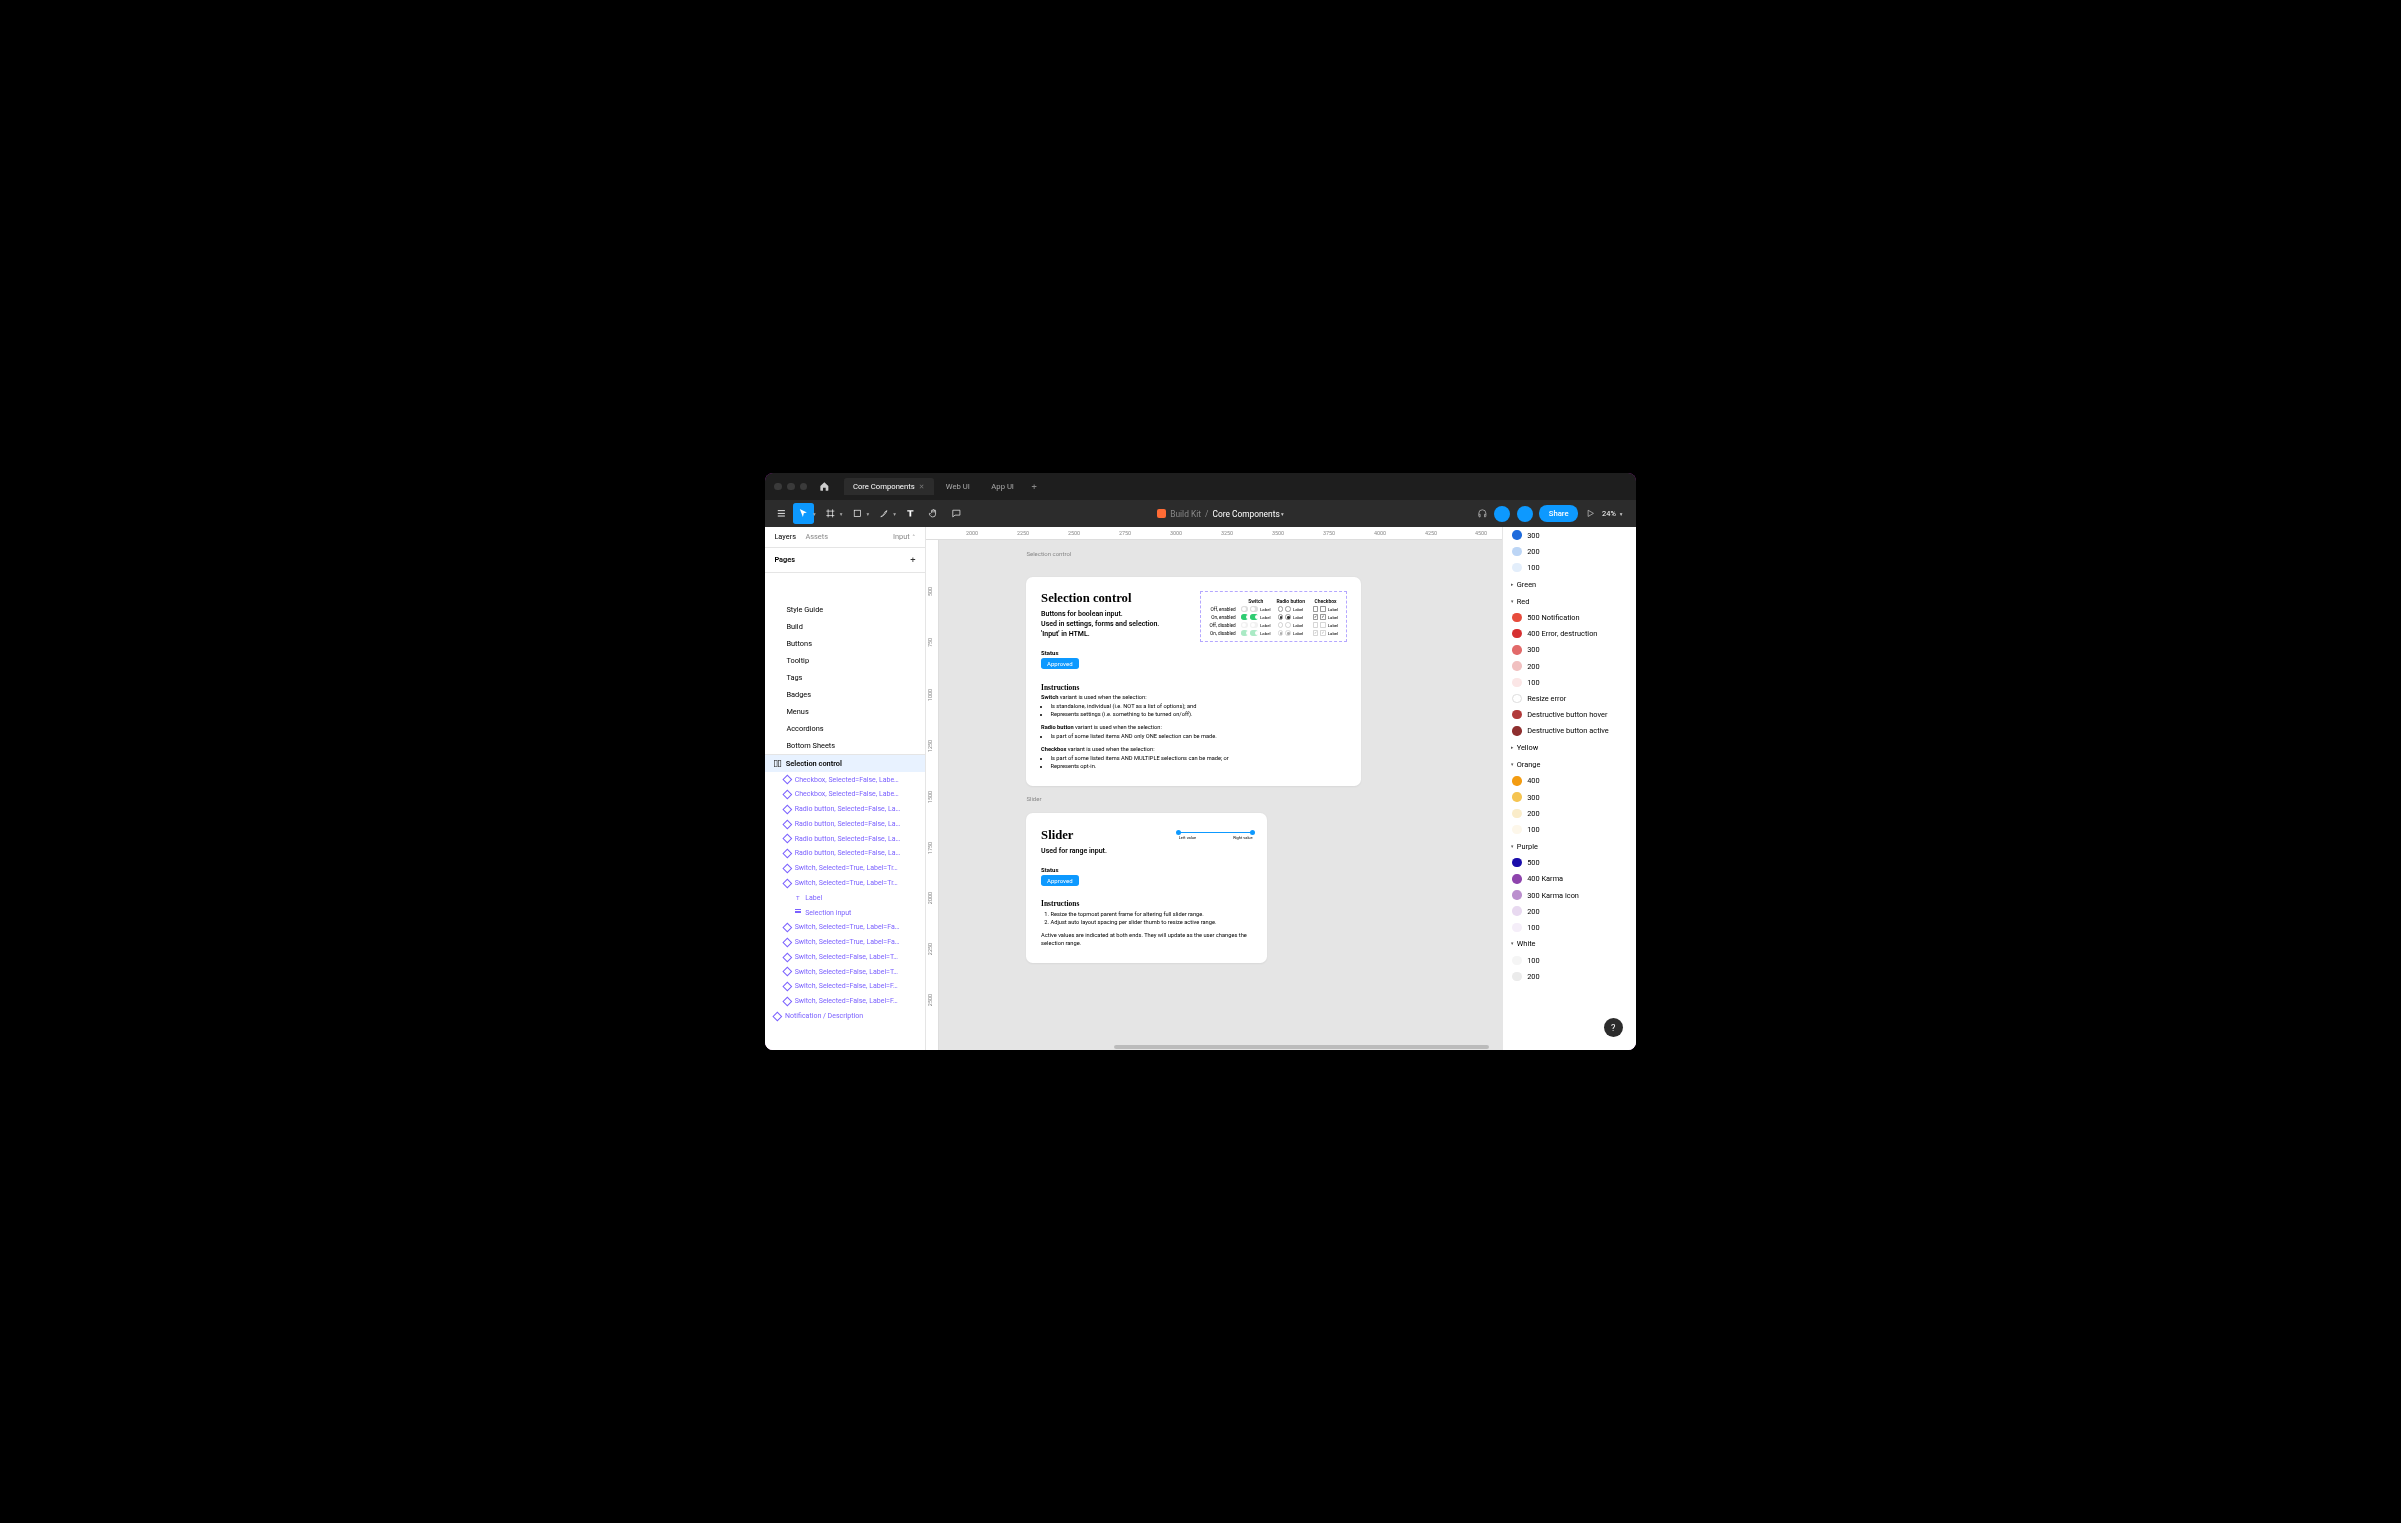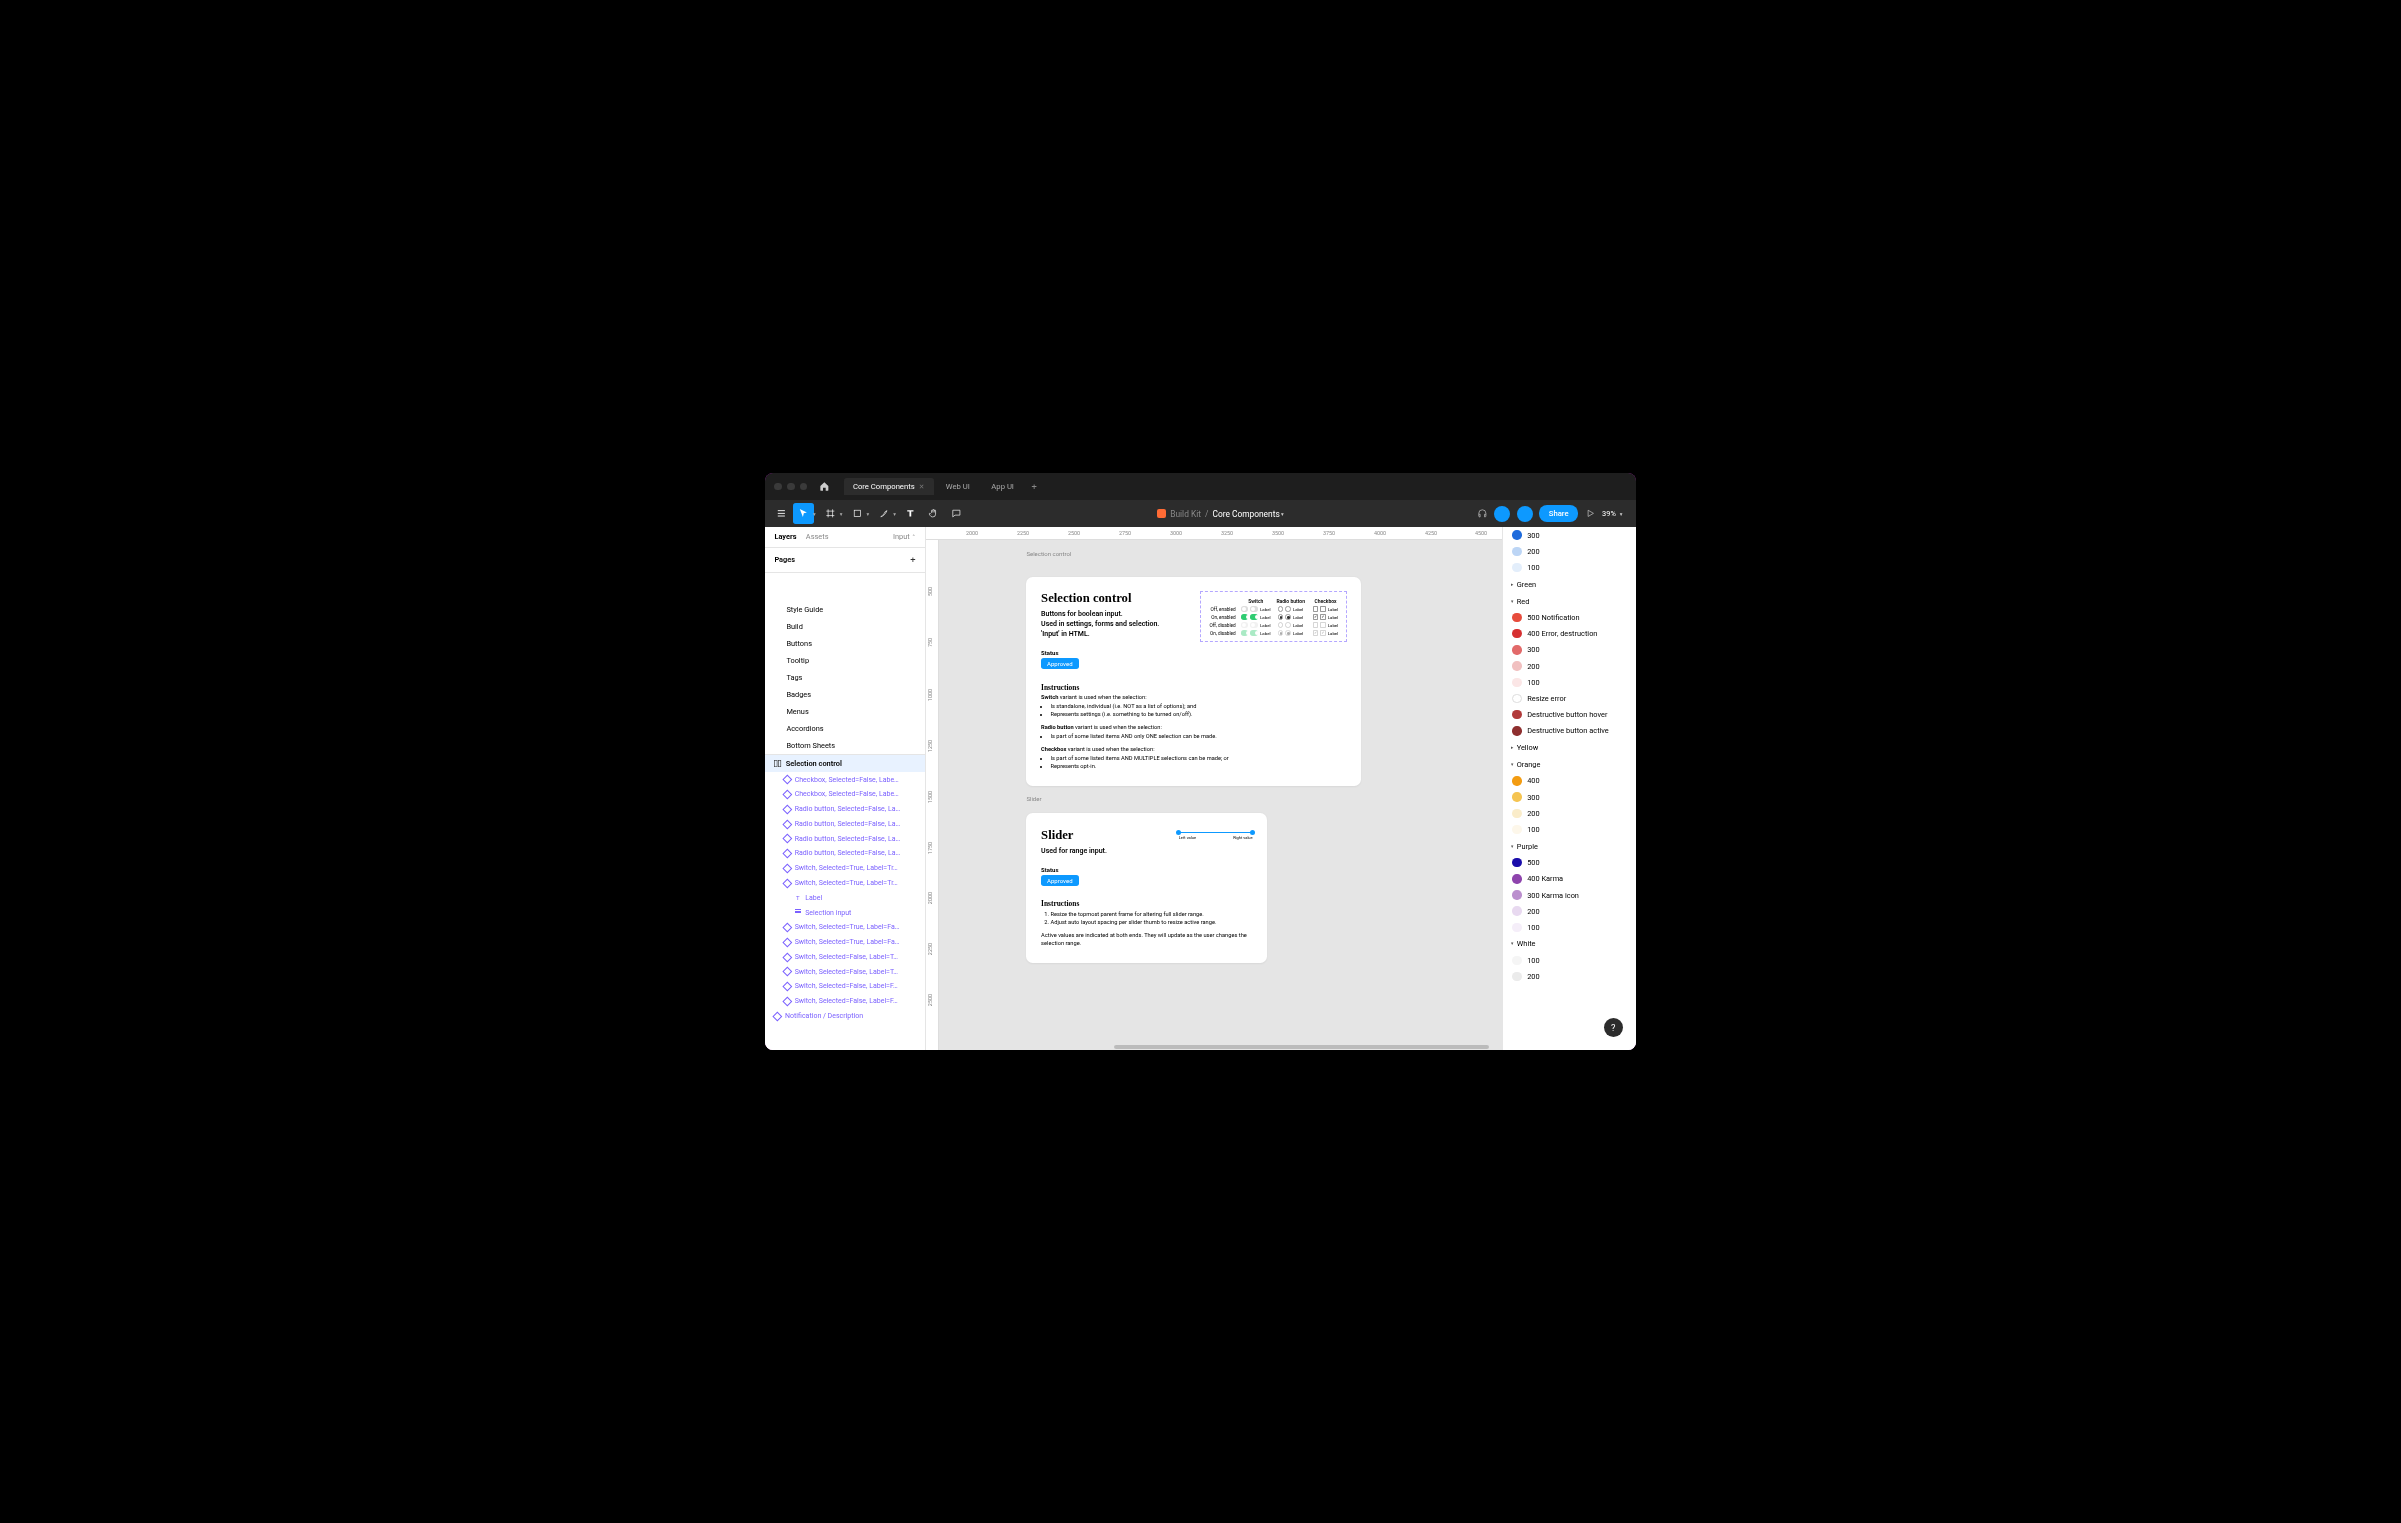--- a/index.html
+++ b/index.html
@@ -24,21 +24,21 @@
 .proj-ic { width:9.4px; height:9.4px; background:#ff6b35; border-radius:2px;}
 .tright { display:flex; align-items:center; gap:6.7px; padding-right:5.4px;}
 .avatar { width:16px; height:16px; border-radius:50%; background:#0d99ff;}
 .sharebtn { background:#0d99ff; color:#fff; padding:4px 9.4px; border-radius:8px; font-size:7.7px; font-weight:500; cursor:pointer;}
 .zoom { color:#fff; font-size:7.4px;}
 .playic, .hpic { width:10.7px; height:10.7px; stroke:#ccc; fill:none; stroke-width:1.5;}
 .body { flex:1; display:flex; background:#fff; overflow:hidden;}
 .left { width:161px; border-right:0.7px solid #e5e5e5; display:flex; flex-direction:column; background:#fff; overflow-y:auto;}
 .lhead { display:flex; padding:5.4px 9.4px; gap:9.4px; border-bottom:0.7px solid #e5e5e5; font-size:7.4px;}
 .lhead span { cursor:pointer; color:#888;}
-.lhead span.active { color:#000; font-weight:700;}
+.lhead span.active { color:#000; font-weight:400;}
 .lhead .r { margin-left:auto; display:flex; align-items:center; gap:2px;}
 .phead { display:flex; justify-content:space-between; align-items:center; padding:6.7px 9.4px; font-size:7.4px; font-weight:600; border-bottom:0.7px solid #e5e5e5;}
 .plus { font-size:9.4px; font-weight:400; cursor:pointer; color:#333;}
 .pages { border-bottom:0.7px solid #e5e5e5;margin-top:28px;}
 .pitem { padding:4px 9.4px 4px 21.4px; font-size:7.4px; cursor:pointer;}
 .pitem.sel { background:#e8f2ff; font-weight:600; padding-left:9.4px; display:flex; align-items:center; gap:4px;}
 .pgic { width:7.4px; height:7.4px; }
 .layers-list { flex:1;text-align:center;}
 .litem { padding:3.4px 9.4px 3.4px 19px; font-size:7px; color:#7b61ff; cursor:pointer; display:flex; align-items:center; gap:4px; white-space:nowrap; overflow:hidden; text-overflow:ellipsis;}
 .litem.nested { padding-left:29.5px;}
@@ -173,21 +173,21 @@
     <div class="tright">
       <svg class="hpic" viewBox="0 0 24 24">
           <path d="M4 14v-2a8 8 0 0116 0v2m-16 0v4a2 2 0 002 2h1v-6H4zm16 0v4a2 2 0 01-2 2h-1v-6h3z"></path>
         </svg>
       <div class="avatar"></div>
       <div class="avatar"></div>
       <div class="sharebtn">Share</div>
       <svg class="playic" viewBox="0 0 24 24">
           <path d="M7 5l12 7-12 7z"></path>
         </svg>
-      <span class="zoom">39%</span>
+      <span class="zoom">24%</span>
         <span class="chev" style="color:#ccc">▾</span>
     </div>
   </div>
   <div class="body">
     <div class="left">
       <div class="lhead">
         <span class="active">Layers</span>
         <span>Assets</span>
         <span class="r">
             <span>Input</span>

